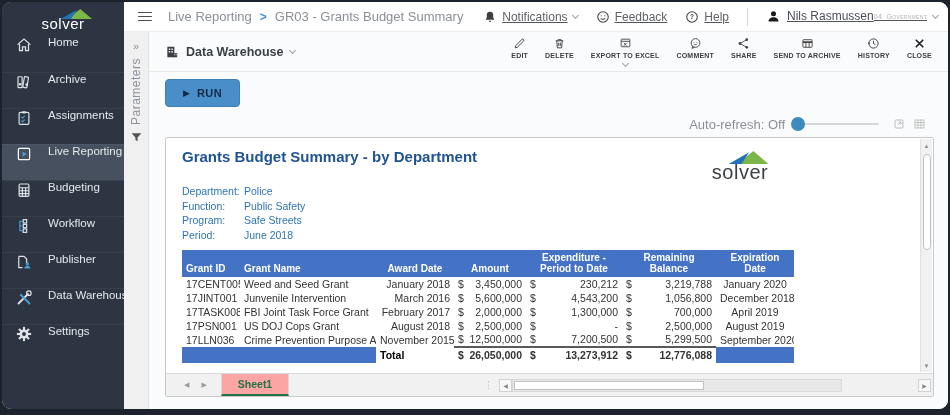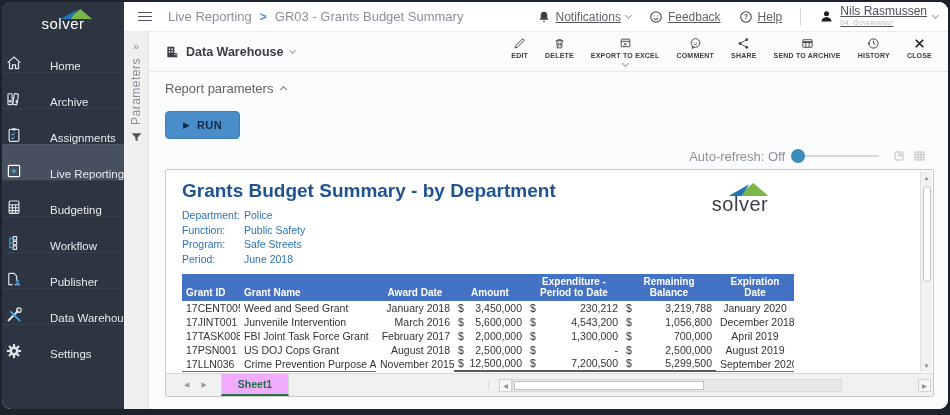--- a/index.html
+++ b/index.html
@@ -22,27 +22,27 @@
   .breadcrumb a { color:#8b9097; text-decoration:none; cursor:pointer; }
   .crumb-sep { color:#3f8edb; font-weight:bold; font-size:12px; }
   .topbar-right { margin-left:auto; display:flex; align-items:center; gap:18px; color:#555;text-decoration:underline; }
   .tb-item { display:flex; align-items:center; gap:5px; font-size:12px; color:#5f6368; cursor:pointer; }
   .tb-item svg { display:block; }
   .chev { display:inline-block; width:5px; height:5px; border-right:1.5px solid #9aa0a6;
           border-bottom:1.5px solid #9aa0a6; transform:rotate(45deg); margin-top:-3px; }
   .chev.up { transform:rotate(-135deg); margin-top:3px; border-color:#777; }
   .tb-divider { width:1px; height:18px; background:#d8d8d8; }
   .user-block { display:flex; align-items:center; gap:6px; cursor:pointer; }
-  .user-texts { display:flex; flex-direction:column; line-height:11px; }
+  .user-texts { display:flex; flex-direction:row; line-height:11px; }
   .user-name { font-size:12px; color:#4a4f57; }
   .user-org { font-size:7px; color:#b0b4ba; font-variant:small-caps; letter-spacing:.3px; }
 
   
   .sidebar { grid-column:1; grid-row:1 / 3; background:#2C3541; padding-top:34px; display:flex; flex-direction:column; }
-  .side-item { height:36px; display:flex; align-items:flex-end; gap:27px; padding-left:3px; cursor:pointer;
+  .side-item { height:36px; display:flex; align-items:flex-start; gap:15px; padding-left:13px; cursor:pointer;
                border-top:1px solid rgba(255,255,255,0.05); }
   .side-item:first-child { border-top:none; }
   .side-item.active { background:#46505E; }
   .side-item svg { flex:0 0 18px; }
   .side-label { color:#E6E9ED; font-size:11.5px; font-weight:500; white-space:nowrap; }
 
   
   .params-strip { grid-column:2; grid-row:2; background:#f0f0f0; border-right:1px solid #e2e2e2;
                   display:flex; flex-direction:column; align-items:center; padding:8px 0; gap:6px; }
   .dbl-chev { color:#8a8f98; font-size:11px; cursor:pointer; }
@@ -65,21 +65,21 @@
   .refresh-row { height:20px; display:flex; align-items:center; justify-content:flex-end; gap:8px; padding-right:22px; }
   .refresh-label { font-size:13px; color:#8b9097; }
   .slider { position:relative; width:86px; height:2px; background:#d7d7d7; border-radius:1px; margin-right:6px; cursor:pointer; }
   .slider-thumb { position:absolute; left:-2px; top:-6px; width:14px; height:14px; border-radius:50%; background:#3C8DBC; }
   .ref-icon { color:#bdbdbd; cursor:pointer; }
 
   
   .viewer { flex:1; margin:3px 14px 12px 16px; background:#fff; border:1px solid #c9c9c9; border-radius:2px;
             position:relative; overflow:hidden; }
   .viewer-content { position:absolute; inset:0 13px 24px 0; padding:10px 0 0 16px; overflow:hidden; }
-  .report-title { font-size:19px; font-weight:bold; color:#1F5394; margin-bottom:6px; }
+  .report-title { font-size:15px; font-weight:bold; color:#1F5394; margin-bottom:19px; }
   .meta-row { display:flex; font-size:10.5px; color:#2E74B5; line-height:14.5px; }
   .meta-label { width:62px; }
   .report-logo { position:absolute; top:12px; right:150px; display:flex; flex-direction:column; align-items:center; }
   .report-logo svg { margin-bottom:-4px; margin-left:16px; }
   .report-logo .rl-text { font-size:20px; color:#3d4045; letter-spacing:.5px; }
 
   table.grants { border-collapse:collapse; table-layout:fixed; width:612px; margin-top:8px; font-size:10.5px; color:#333; }
   .grants thead th { background:#4472C4; color:#fff; font-weight:bold; font-size:10px; line-height:11px;
                      padding:2px 4px 3px; vertical-align:bottom; }
   .grants th.al { text-align:left; } .grants th.ac { text-align:center; }
@@ -97,21 +97,21 @@
   
   .vscroll { position:absolute; top:1px; right:1px; bottom:24px; width:12px; background:#f1f1f1;
              border-left:1px solid #e0e0e0; display:flex; flex-direction:column; align-items:center; }
   .vs-btn { width:12px; height:13px; font-size:6px; color:#8a8a8a; display:flex; align-items:center; justify-content:center; cursor:pointer; }
   .vs-thumb { width:8px; height:96px; background:#fff; border:1px solid #c2c2c2; border-radius:4px; margin-top:2px; cursor:grab; }
   .vs-spacer { flex:1; }
   .sheetbar { position:absolute; left:0; right:0; bottom:0; height:23px; background:#f1f1f1;
               border-top:1px solid #d9d9d9; display:flex; align-items:stretch; }
   .sb-arrows { display:flex; align-items:center; gap:12px; padding:0 14px 0 18px; color:#9a9a9a; font-size:7px; }
   .sb-arrows span { cursor:pointer; }
-  .sheet-tab { background:#f0abfc; border-left:1px solid #d9d9d9; border-right:1px solid #d9d9d9;
+  .sheet-tab { background:#fca5a5; border-left:1px solid #d9d9d9; border-right:1px solid #d9d9d9;
                border-bottom:2px solid #217346; color:#217346; font-size:10.5px; font-weight:bold;
                display:flex; align-items:center; padding:0 16px; cursor:pointer; }
   .sb-space { flex:1; }
   .sb-dots { color:#b5b5b5; font-size:9px; align-self:center; margin-right:6px; }
   .hscroll { align-self:center; display:flex; align-items:center; }
   .hs-btn { width:13px; height:13px; border:1px solid #d2d2d2; background:#f7f7f7; color:#8a8a8a; font-size:6px;
             display:flex; align-items:center; justify-content:center; cursor:pointer; }
   .hs-track { width:330px; height:13px; background:#e8e8e8; border:1px solid #d9d9d9; position:relative; }
   .hs-thumb { position:absolute; left:1px; top:1px; height:9px; width:190px; background:#fff; border:1px solid #c2c2c2; cursor:grab; }
   .hs-end { margin-left:76px; margin-right:2px; }
@@ -347,24 +347,20 @@
         </span>
         <span class="t-action">
           <svg width="13" height="13" viewBox="0 0 24 24" fill="none" stroke="#222" stroke-width="3.2" stroke-linecap="round">
               <path d="M6 6 L18 18 M18 6 L6 18"></path>
             </svg>
           <span class="t-label">CLOSE</span>
         </span>
       </div>
     </div>
 
-    <div class="params-row">
-      <span>Report parameters</span>
-      <span class="chev up"></span>
-    </div>
 
     <div class="run-row">
       <button class="run-btn">
         <span class="play">▶</span>
         <span class="run-label">RUN</span>
       </button>
     </div>
 
     <div class="refresh-row">
       <span class="refresh-label">Auto-refresh: Off</span>

